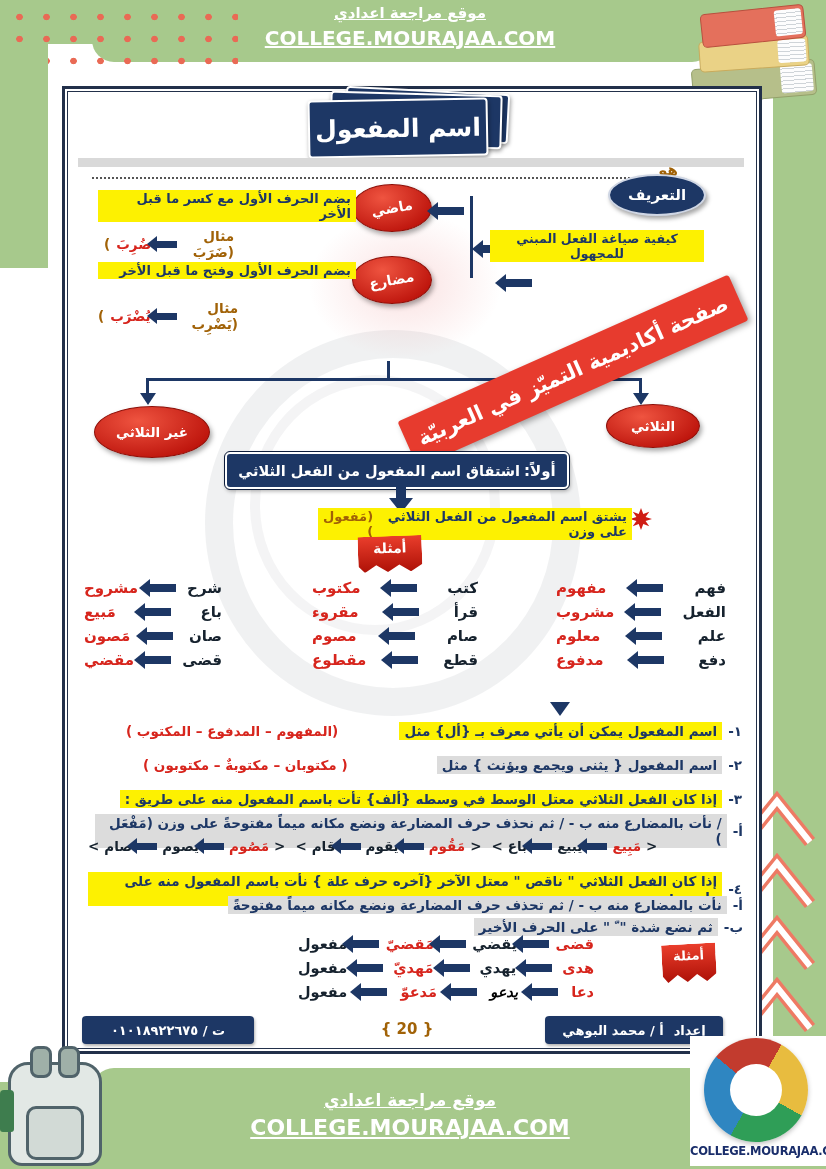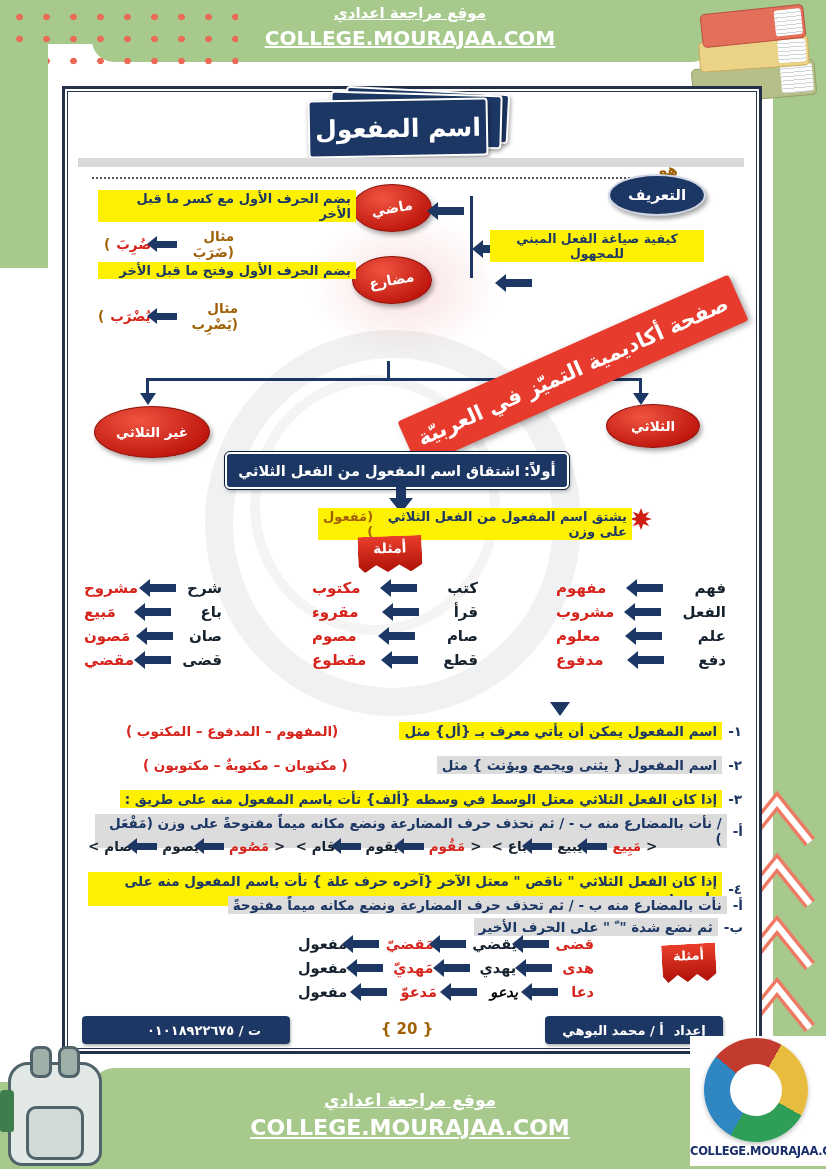--- a/index.html
+++ b/index.html
@@ -373,21 +373,21 @@
       <span class="arr"></span>
       <span style="color:#16222e;">مفعول</span>
   </div>
 
   
   <div class="abs footer-box rtl" style="left:545px;top:1016px;width:178px;height:28px;gap:10px;">
     <span>إعداد</span>
     <span>أ / محمد البوهي</span>
   </div>
   <div class="abs navy bold" style="left:372px;top:1020px;width:70px;font-size:15px;text-align:center;">{ 20 }</div>
-  <div class="abs footer-box" style="left:82px;top:1016px;width:172px;height:28px;padding-left:36px;">ت / ٠١٠١٨٩٢٢٦٧٥</div>
+  <div class="abs footer-box" style="left:82px;top:1016px;width:172px;height:28px;">ت / ٠١٠١٨٩٢٢٦٧٥</div>
 
   
   <div class="abs green band-tab-top" style="left:92px;top:1068px;width:622px;height:40px;"></div>
   <div class="abs green" style="left:0;top:1082px;width:826px;height:87px;"></div>
   <div class="abs band-text" style="left:200px;top:1090px;width:420px;font-size:17px;">موقع مراجعة اعدادي</div>
   <div class="abs band-text" style="left:200px;top:1115px;width:420px;font-size:22px;">COLLEGE.MOURAJAA.COM</div>
 
   
   <div class="abs" style="left:690px;top:1036px;width:136px;height:130px;background:#fff;">
     <div class="logo-ring abs" style="left:14px;top:2px;width:104px;height:104px;"></div>

